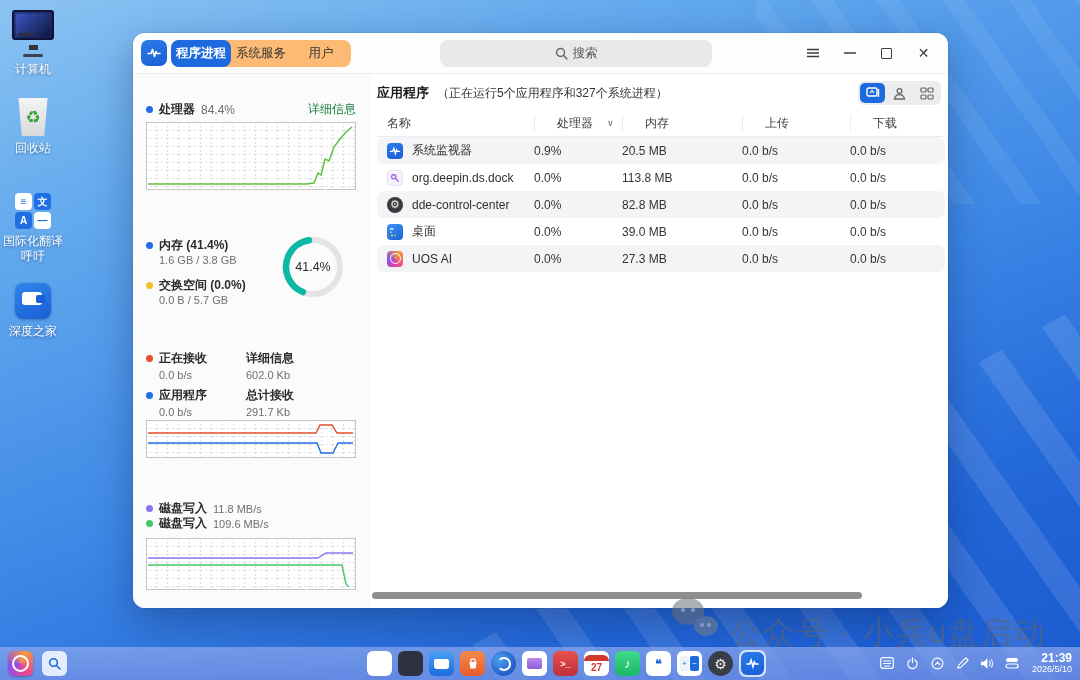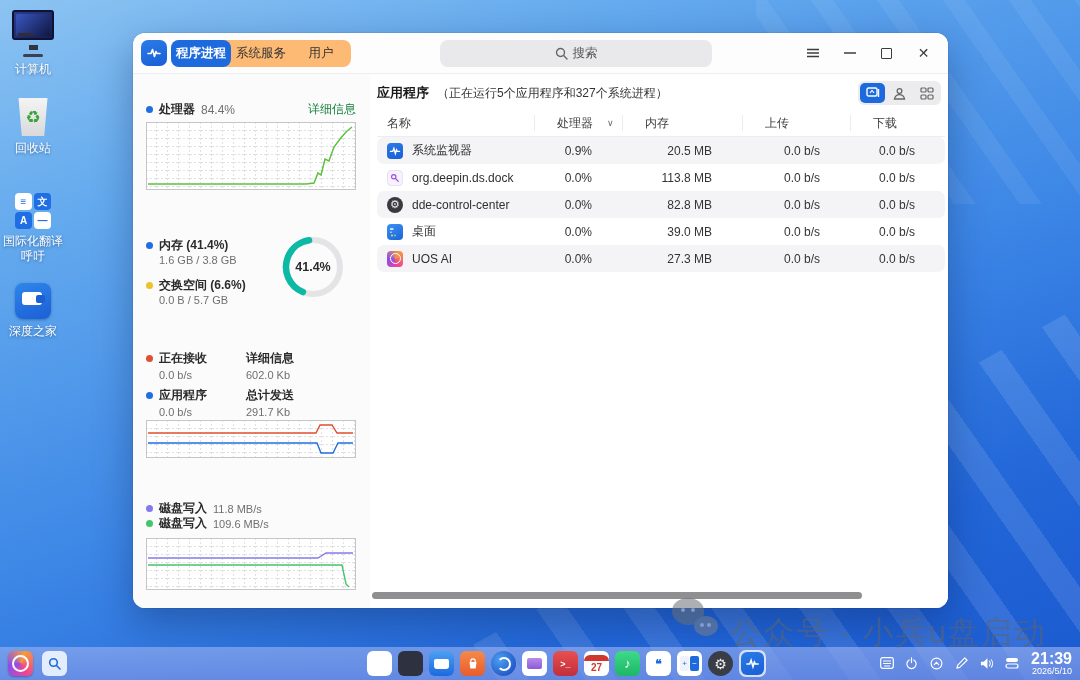--- a/index.html
+++ b/index.html
@@ -63,37 +63,37 @@
 
   
   .srow{position:absolute;left:13px;display:flex;align-items:center;gap:6px;font-size:12px;color:#333;}
   .dot{width:7px;height:7px;border-radius:50%;display:inline-block;flex:none;}
   .b{font-weight:bold;color:#2b2b2b;}
   .muted{color:#6f6f6f;font-weight:normal;}
   .sub{color:#6f6f6f;font-size:11px;}
   .link{color:#15803d;font-size:12px;cursor:pointer;}
   .mini{display:block;}
   .ringwrap{position:absolute;left:147px;top:160px;width:66px;height:66px;}
-  .ringtxt{position:absolute;inset:0;display:flex;align-items:center;justify-content:center;font-size:12.5px;font-weight:bold;color:#2b2b2b;}
+  .ringtxt{position:absolute;inset:0;display:flex;align-items:center;justify-content:center;font-size:12.5px;font-weight:normal;color:#2b2b2b;}
   .two-col{display:grid;grid-template-columns:92px 1fr;row-gap:2px;}
 
   
   .sec-head{position:absolute;left:7px;top:10px;display:flex;align-items:baseline;gap:8px;}
   .sec-title{font-size:13px;font-weight:bold;color:#1b1b1b;}
   .sec-sub{font-size:12px;color:#333;}
   .viewgroup{position:absolute;right:7px;top:7px;background:#ececee;border-radius:6px;padding:2px;display:flex;gap:2px;}
   .vbtn{width:25px;height:20px;border-radius:5px;display:flex;align-items:center;justify-content:center;cursor:pointer;}
   .vbtn.active{background:#1c6ade;}
   .tablewrap{position:absolute;left:7px;right:3px;top:36px;}
   .trow{display:grid;grid-template-columns:1fr 88px 120px 108px 95px;align-items:center;height:27px;font-size:12px;color:#2f2f2f;}
   .thead{color:#3e3e3e;border-bottom:1px solid #ededee;height:26px;}
   .thead .hc{padding-left:22px;border-left:1px solid #ececee;height:16px;display:flex;align-items:center;gap:14px;}
   .thead .hname{padding-left:10px;border-left:none;}
   .chev{font-size:9px;color:#666;}
-  .trow .num{text-align:right;padding-right:30px;color:#333;}
+  .trow .num{padding-right:30px;color:#333;}
   .trow.striped{background:#f4f4f6;border-radius:7px;}
   .cname{display:flex;align-items:center;gap:9px;padding-left:10px;}
   .pic{width:16px;height:16px;border-radius:4px;flex:none;display:flex;align-items:center;justify-content:center;}
   .hscroll{position:absolute;left:2px;bottom:9px;width:490px;height:7px;background:#8f8f92;border-radius:4px;cursor:grab;}
 
   
   .taskbar{position:absolute;left:0;right:0;bottom:0;height:33px;z-index:30;
     background:linear-gradient(rgba(150,175,240,.65),rgba(120,148,230,.72));display:flex;align-items:center;}
   .tbi{width:25px;height:25px;border-radius:6px;flex:none;display:flex;align-items:center;justify-content:center;cursor:pointer;position:relative;font-size:13px;}
   .tb-left{display:flex;gap:9px;margin-left:8px;align-items:center;}
@@ -120,21 +120,21 @@
   .vnote{background:#fff;color:#1c6ade;font-weight:bold;font-size:12px;}
   .calc{background:#fff;display:flex;gap:1px;}
   .calc .ca{width:9px;height:15px;background:#eef2fa;border-radius:2px;color:#1c6ade;font-size:8px;display:flex;align-items:center;justify-content:center;}
   .calc .cb{width:9px;height:15px;background:#1c6ade;border-radius:2px;color:#fff;font-size:8px;display:flex;align-items:center;justify-content:center;}
   .gear{background:#3a3d45;color:#eee;font-size:14px;border-radius:50%;}
   .monact{background:rgba(255,255,255,.72);border-radius:7px;padding:2px;}
   .monact .inner{width:23px;height:23px;border-radius:6px;background:linear-gradient(160deg,#2a7ce8,#1a5ed6);display:flex;align-items:center;justify-content:center;}
   .tb-tray{margin-left:auto;display:flex;align-items:center;gap:10px;margin-right:8px;}
   .tray-ic{width:15px;height:15px;display:flex;align-items:center;justify-content:center;cursor:pointer;}
   .clock{color:#fff;text-align:right;line-height:1.1;cursor:pointer;margin-left:2px;}
-  .clock .t{font-size:16px;font-weight:bold;}
+  .clock .t{font-size:12px;font-weight:bold;}
   .clock .d{font-size:9px;}
 </style>
 </head>
 <body>
 
 <div class="wallpaper">
   <div class="streaks"></div>
   <div class="streaks2"></div>
 </div>
 
@@ -243,21 +243,21 @@
         <polyline points="2,62 160,62 168,61 172,51 175,53 179,37 183,39 188,25 194,17 200,10 206,5" fill="none" stroke="#5cc13e" stroke-width="1.5"></polyline>
       </svg>
 
       <div class="srow" style="top:163px">
         <span class="dot" style="background:#1f6ee4"></span>
         <span class="b">内存 (41.4%)</span>
       </div>
       <div class="srow sub" style="top:180px;padding-left:13px">1.6 GB / 3.8 GB</div>
       <div class="srow" style="top:203px">
         <span class="dot" style="background:#eec32a"></span>
-        <span class="b">交换空间 (6.6%)</span>
+        <span class="b">交换空间 (0.0%)</span>
       </div>
       <div class="srow sub" style="top:220px;padding-left:13px">0.0 B / 5.7 GB</div>
 
       <div class="ringwrap">
         <svg width="66" height="66" viewBox="0 0 66 66">
           <circle cx="33" cy="33" r="27" fill="none" stroke="#e4e4e6" stroke-width="6"></circle>
           <circle cx="33" cy="33" r="27" fill="none" stroke="#0cb9a5" stroke-width="6.5" stroke-linecap="round" stroke-dasharray="70.2 169.6" transform="rotate(112 33 33)"></circle>
         </svg>
         <div class="ringtxt">41.4%</div>
       </div>
@@ -266,21 +266,21 @@
         <div class="two-col" style="width:100%">
           <span><span class="dot" style="background:#e0502f;margin-right:6px"></span><span class="b">正在接收</span></span>
           <span class="b" style="padding-left:8px">详细信息</span>
           <span class="sub" style="padding-left:13px">0.0 b/s</span>
           <span class="sub" style="padding-left:8px">602.0 Kb</span>
         </div>
       </div>
       <div class="srow" style="top:313px;width:210px">
         <div class="two-col" style="width:100%">
           <span><span class="dot" style="background:#1f6ee4;margin-right:6px"></span><span class="b">应用程序</span></span>
-          <span class="b" style="padding-left:8px">总计发送</span>
+          <span class="b" style="padding-left:8px">总计接收</span>
           <span class="sub" style="padding-left:13px">0.0 b/s</span>
           <span class="sub" style="padding-left:8px">291.7 Kb</span>
         </div>
       </div>
 
       <svg class="mini" style="position:absolute;left:13px;top:346px" width="210" height="38">
         <defs>
             <pattern id="g2" width="11" height="8" patternUnits="userSpaceOnUse">
               <path d="M10.5 0V8M0 .5H11" fill="none" stroke="#e0e0e0" stroke-width="1" stroke-dasharray="2,2"></path>
             </pattern>

